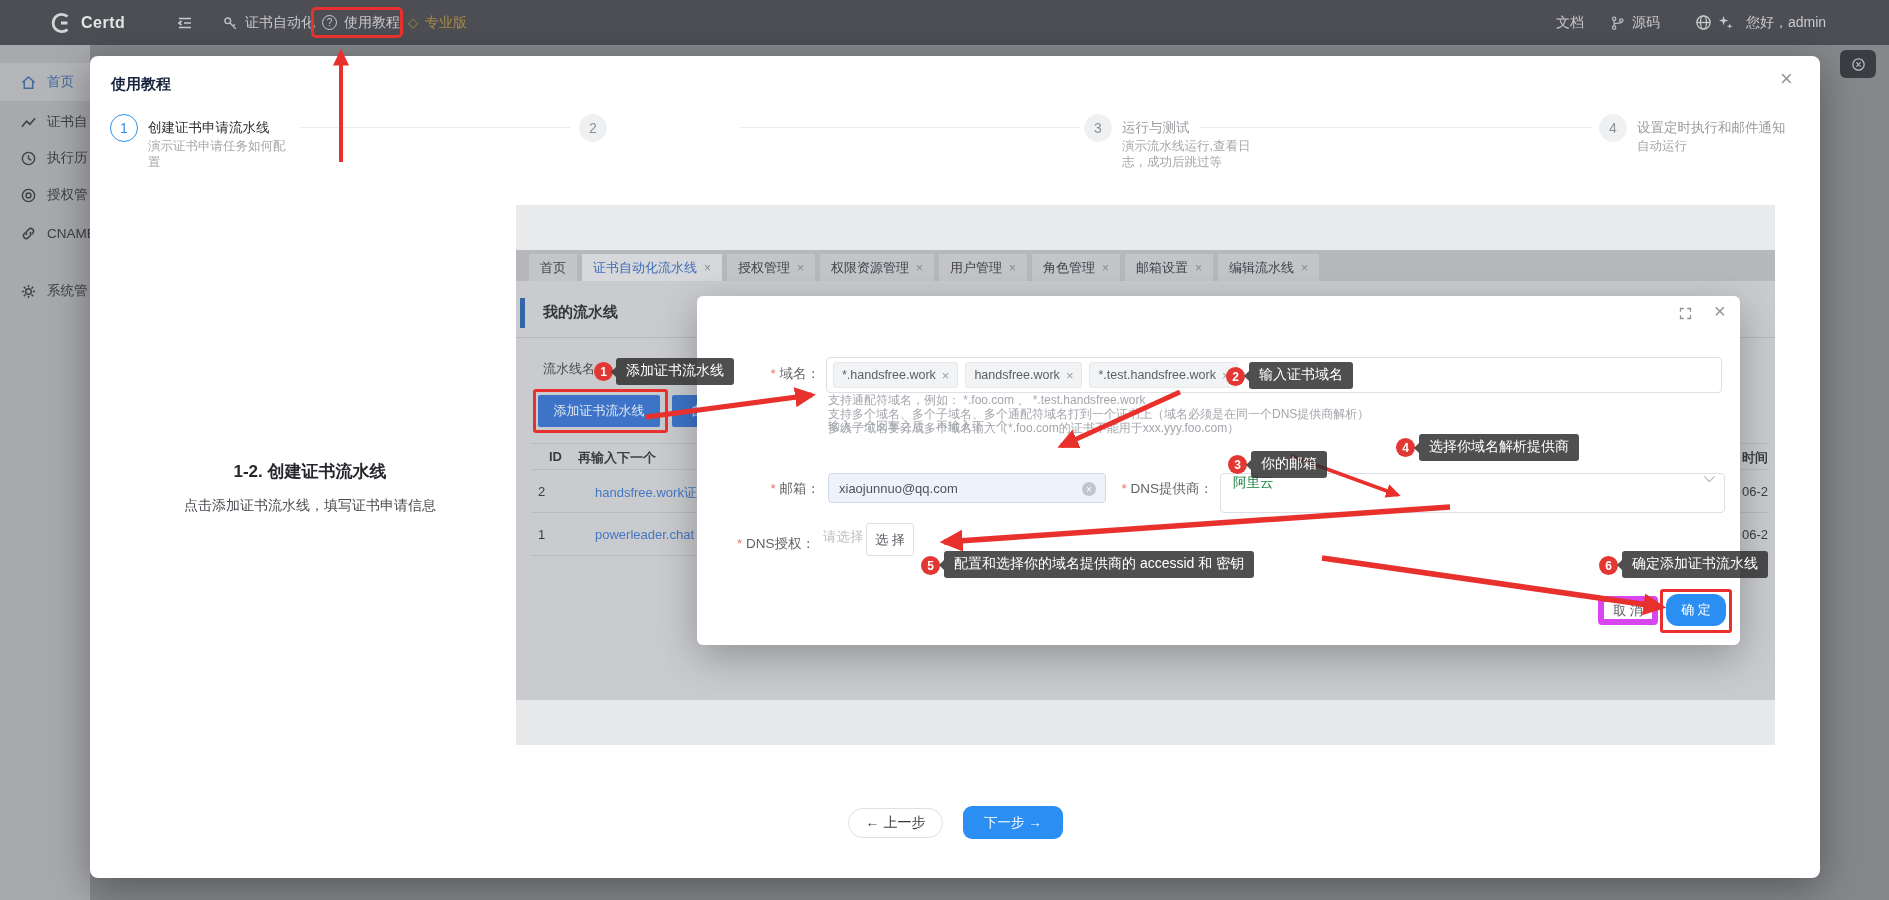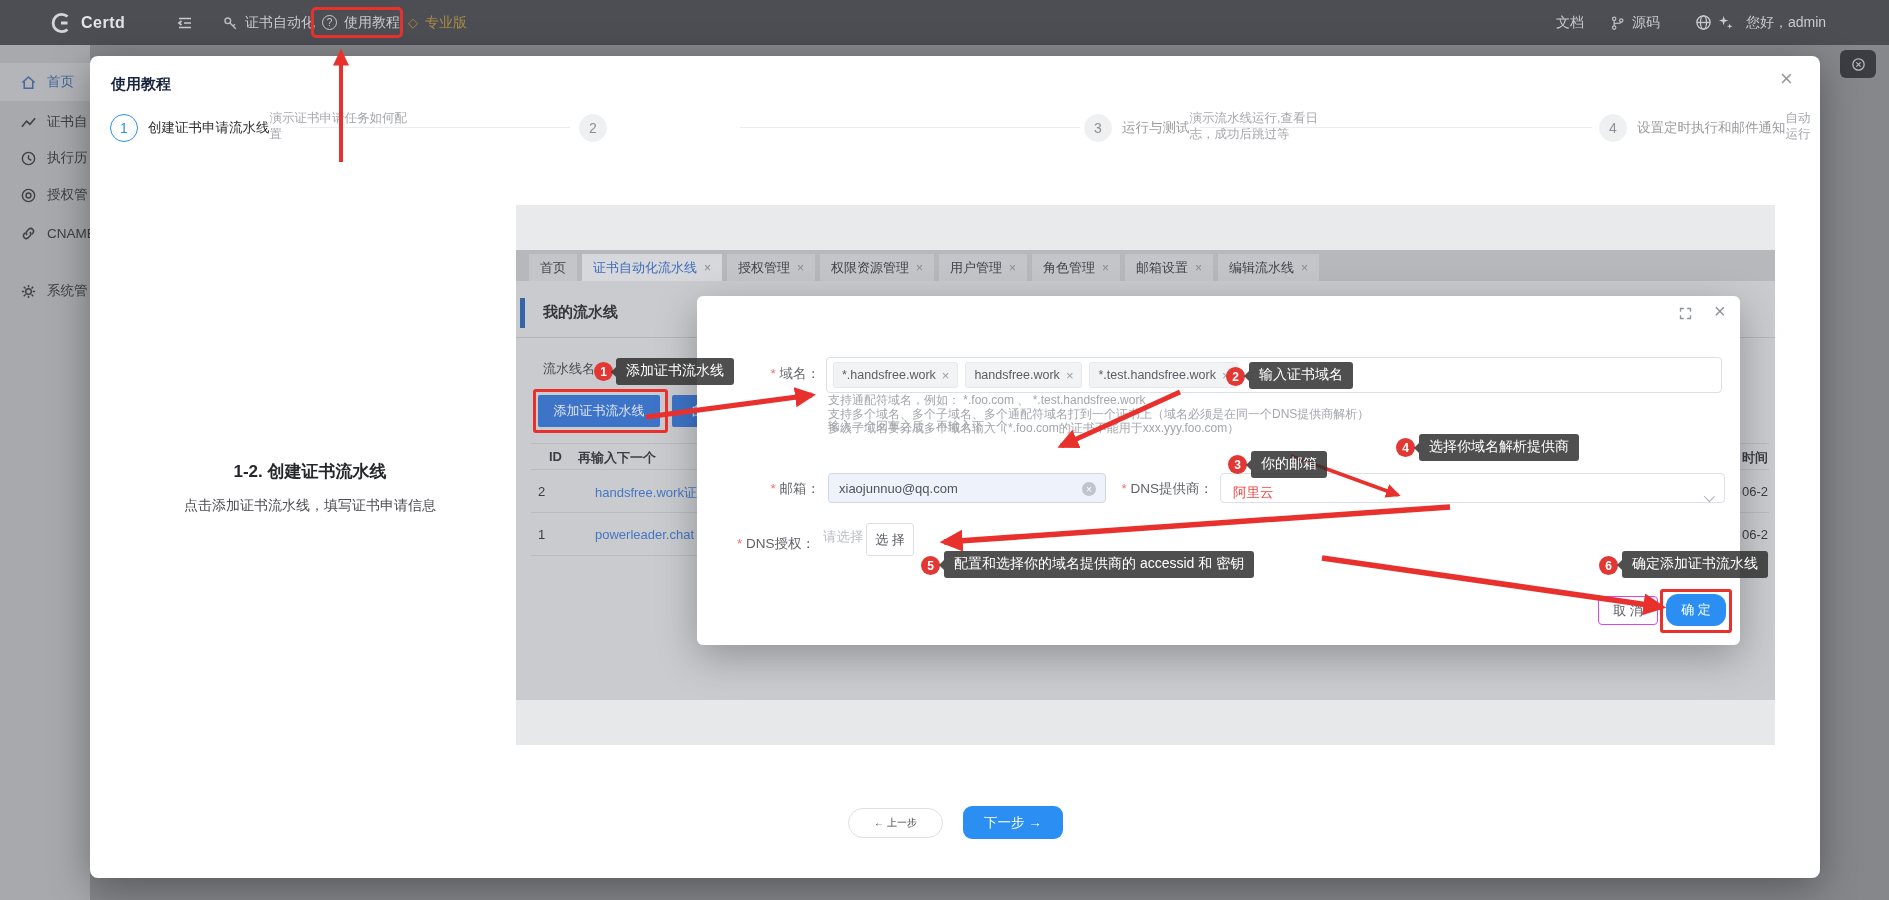--- a/index.html
+++ b/index.html
@@ -26,28 +26,28 @@
 .modal-title{position:absolute;left:21px;top:19px;font-size:15px;font-weight:bold;color:#17233d}
 .modal-close{position:absolute;left:1686px;top:8px;font-size:22px;color:#999;cursor:pointer;padding:4px;line-height:1}
 
 .step{position:absolute;top:58px;display:flex;gap:10px}
 .step-circle{width:28px;height:28px;border-radius:50%;display:flex;align-items:center;justify-content:center;font-size:14px;flex:0 0 28px}
 .step.current .step-circle{border:1.5px solid #2d8cf0;color:#2d8cf0;background:#fff}
 .step.wait .step-circle{background:#eff0f1;color:#8f9094;border:1.5px solid #eff0f1}
 .step-title{font-size:13.5px;color:#2f3033;line-height:28px;white-space:nowrap}
 .step.wait .step-title{color:#9a9b9f}
 .step-desc{font-size:12.5px;color:#a6a7ab;line-height:16px;max-width:142px;margin-top:-4px}
-.step-texts{display:flex;flex-direction:row}
+.step-texts{display:flex;flex-direction:column}
 .step-line{position:absolute;top:71px;height:1px;background:#ebecee}
 
 .left-panel{position:absolute;left:10px;top:404px;width:420px;text-align:center}
 .lp-title{font-size:17px;font-weight:bold;color:#26272b;margin-bottom:14px}
 .lp-desc{font-size:14px;color:#4c4d52}
 
-.nav-prev{position:absolute;left:758px;top:752px;width:95px;height:30px;border:1px solid #dcdfe6;border-radius:15px;background:#fff;color:#3a3b40;font-size:10px;display:flex;align-items:center;justify-content:center;gap:4px;cursor:pointer}
+.nav-prev{position:absolute;left:758px;top:752px;width:95px;height:30px;border:1px solid #dcdfe6;border-radius:15px;background:#fff;color:#3a3b40;font-size:14px;display:flex;align-items:center;justify-content:center;gap:4px;cursor:pointer}
 .nav-next{position:absolute;left:873px;top:750px;width:100px;height:33px;border-radius:9px;background:#2b8ef3;color:#fff;font-size:13.5px;display:flex;align-items:center;justify-content:center;gap:4px;cursor:pointer}
 
 .demo{position:absolute;left:426px;top:149px;width:1259px;height:540px;background:#c9cbcf;overflow:hidden}
 .demo-top{position:absolute;left:0;top:0;width:1259px;height:45px;background:#e9eaec}
 .demo-bottom{position:absolute;left:0;top:495px;width:1259px;height:45px;background:#e7e8ea}
 .tabbar{position:absolute;left:0;top:45px;width:1259px;height:31px;background:#b6b8bc;display:flex;align-items:flex-end;gap:5px;padding-left:13px}
 .tab{height:27px;background:#c3c5c9;color:#43444a;font-size:13px;display:flex;align-items:center;gap:7px;padding:0 11px;cursor:pointer;white-space:nowrap}
 .tab.active{background:#d7d8db;color:#3f6dbb}
 .tab-x{font-size:12px;color:#8a8b90}
 .demo-content{position:absolute;left:0;top:76px;width:1259px;height:419px}
@@ -63,25 +63,25 @@
 .dialog{position:absolute;left:607px;top:240px;width:1043px;height:349px;background:#fff;border-radius:6px;box-shadow:0 12px 40px rgba(0,0,0,.28);font-size:13.5px}
 .dlg-ico{position:absolute;color:#8f9399;cursor:pointer}
 .dlg-label{position:absolute;text-align:right;color:#606266;white-space:nowrap}
 .req::before{content:"* ";color:#f56c6c}
 .tag-input{position:absolute;left:129px;top:61px;width:896px;height:36px;border:1px solid #dcdfe6;border-radius:4px;display:flex;align-items:center;gap:7px;padding:0 6px;background:#fff}
 .tag{height:26px;background:#f2f3f5;border:1px solid #e6e8eb;border-radius:3px;display:flex;align-items:center;gap:6px;padding:0 8px;font-size:12.5px;color:#5b5e64;white-space:nowrap}
 .tag-x{color:#9a9da3;font-size:13px;cursor:pointer}
 .help-line{position:absolute;left:131px;font-size:12px;color:#a3a6ab;white-space:nowrap}
 .email-input{position:absolute;left:131px;top:177px;width:278px;height:30px;background:#edf2fb;border:1px solid #cfd7e4;border-radius:4px;color:#50545b;font-size:13px;padding:0 26px 0 10px;font-family:"Liberation Sans","DejaVu Sans",sans-serif}
 .clear-ico{position:absolute;left:385px;top:186px;width:14px;height:14px;border-radius:50%;background:#c0c4cc;color:#fff;font-size:10px;display:flex;align-items:center;justify-content:center;cursor:pointer}
-.select{position:absolute;left:523px;top:177px;width:505px;height:30px;border:1px solid #dcdfe6;border-radius:4px;background:#fff;display:flex;align-items:flex-end;padding:0 12px;color:#ef4444;cursor:pointer}
+.select{position:absolute;left:523px;top:177px;width:505px;height:40px;border:1px solid #dcdfe6;border-radius:4px;background:#fff;display:flex;align-items:flex-start;padding:0 12px;color:#15803d;cursor:pointer}
 .chevron{margin-left:auto;width:8px;height:8px;border-right:1.6px solid #a8abb2;border-bottom:1.6px solid #a8abb2;transform:rotate(45deg) translateY(-2px)}
 .auth-placeholder{position:absolute;left:126px;top:232px;color:#bcbfc5}
 .btn-select{position:absolute;left:169px;top:227px;width:48px;height:33px;background:#fff;border:1px solid #dcdfe6;border-radius:3px;color:#55585e;font-size:13px;display:flex;align-items:center;justify-content:center;cursor:pointer}
-.btn-cancel{position:absolute;left:901px;top:300px;width:60px;height:29px;background:#fff;border:1px solid #d946ef;border-radius:4px;color:#55585e;font-size:13px;display:flex;align-items:center;justify-content:center;cursor:pointer}
+.btn-cancel{position:absolute;left:901px;top:300px;width:60px;height:29px;background:#fff;border:6px solid #d946ef;border-radius:4px;color:#55585e;font-size:13px;display:flex;align-items:center;justify-content:center;cursor:pointer}
 .btn-confirm{position:absolute;left:969px;top:298px;width:60px;height:32px;background:#2b8ef3;border-radius:12px;color:#fff;font-size:13px;display:flex;align-items:center;justify-content:center;cursor:pointer}
 
 .anno{position:absolute;left:0;top:0;width:1889px;height:900px;pointer-events:none;z-index:50}
 .redbox{position:absolute;border:3px solid #e8312d;border-radius:3px}
 .badge{position:absolute;width:19px;height:19px;border-radius:50%;background:#e23733;color:#fff;font-size:12px;font-weight:bold;display:flex;align-items:center;justify-content:center}
 .tip{position:absolute;background:rgba(48,48,48,.85);color:#fff;font-size:14px;padding:4px 10px 5px;border-radius:3px;white-space:nowrap}
 .tip::before{content:"";position:absolute;left:-5px;top:50%;margin-top:-5px;border:5px solid transparent;border-left-width:0;border-right-color:rgba(48,48,48,.85)}
 </style>
 </head>
 <body>

